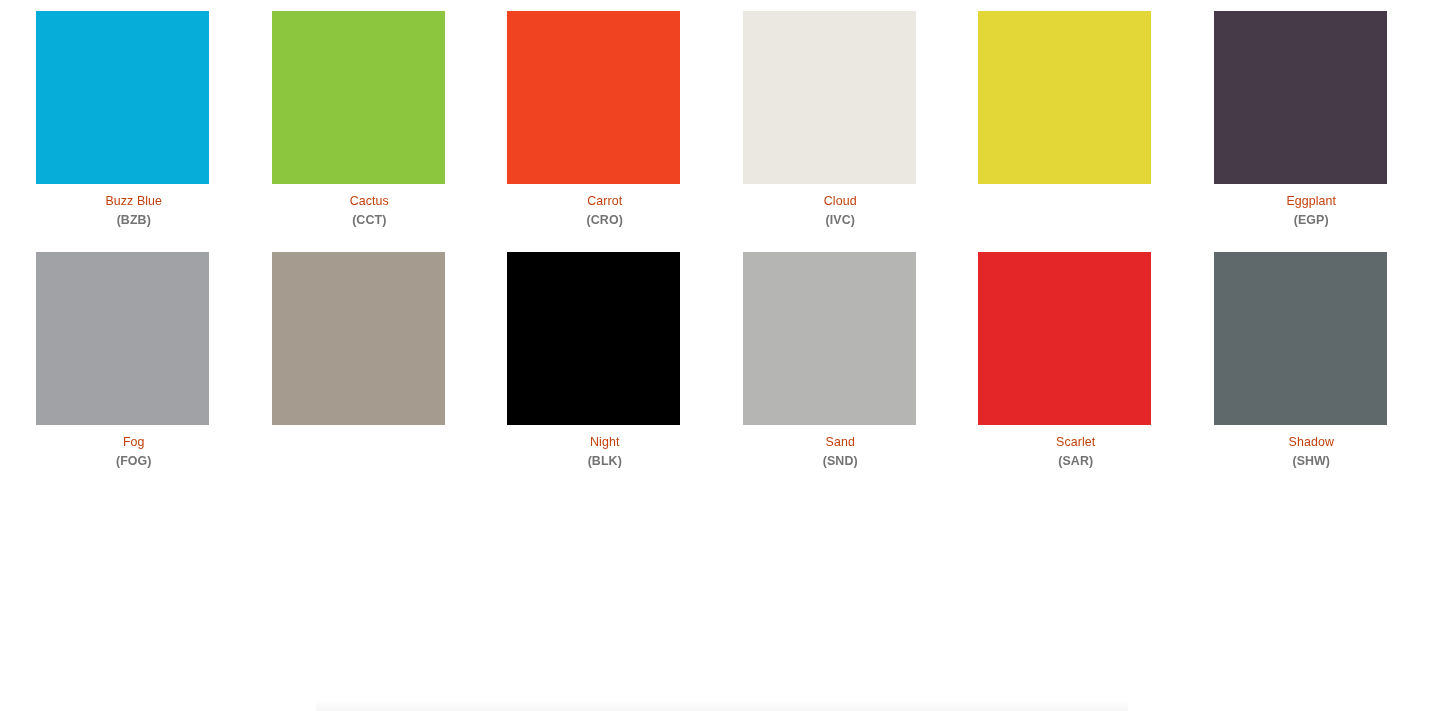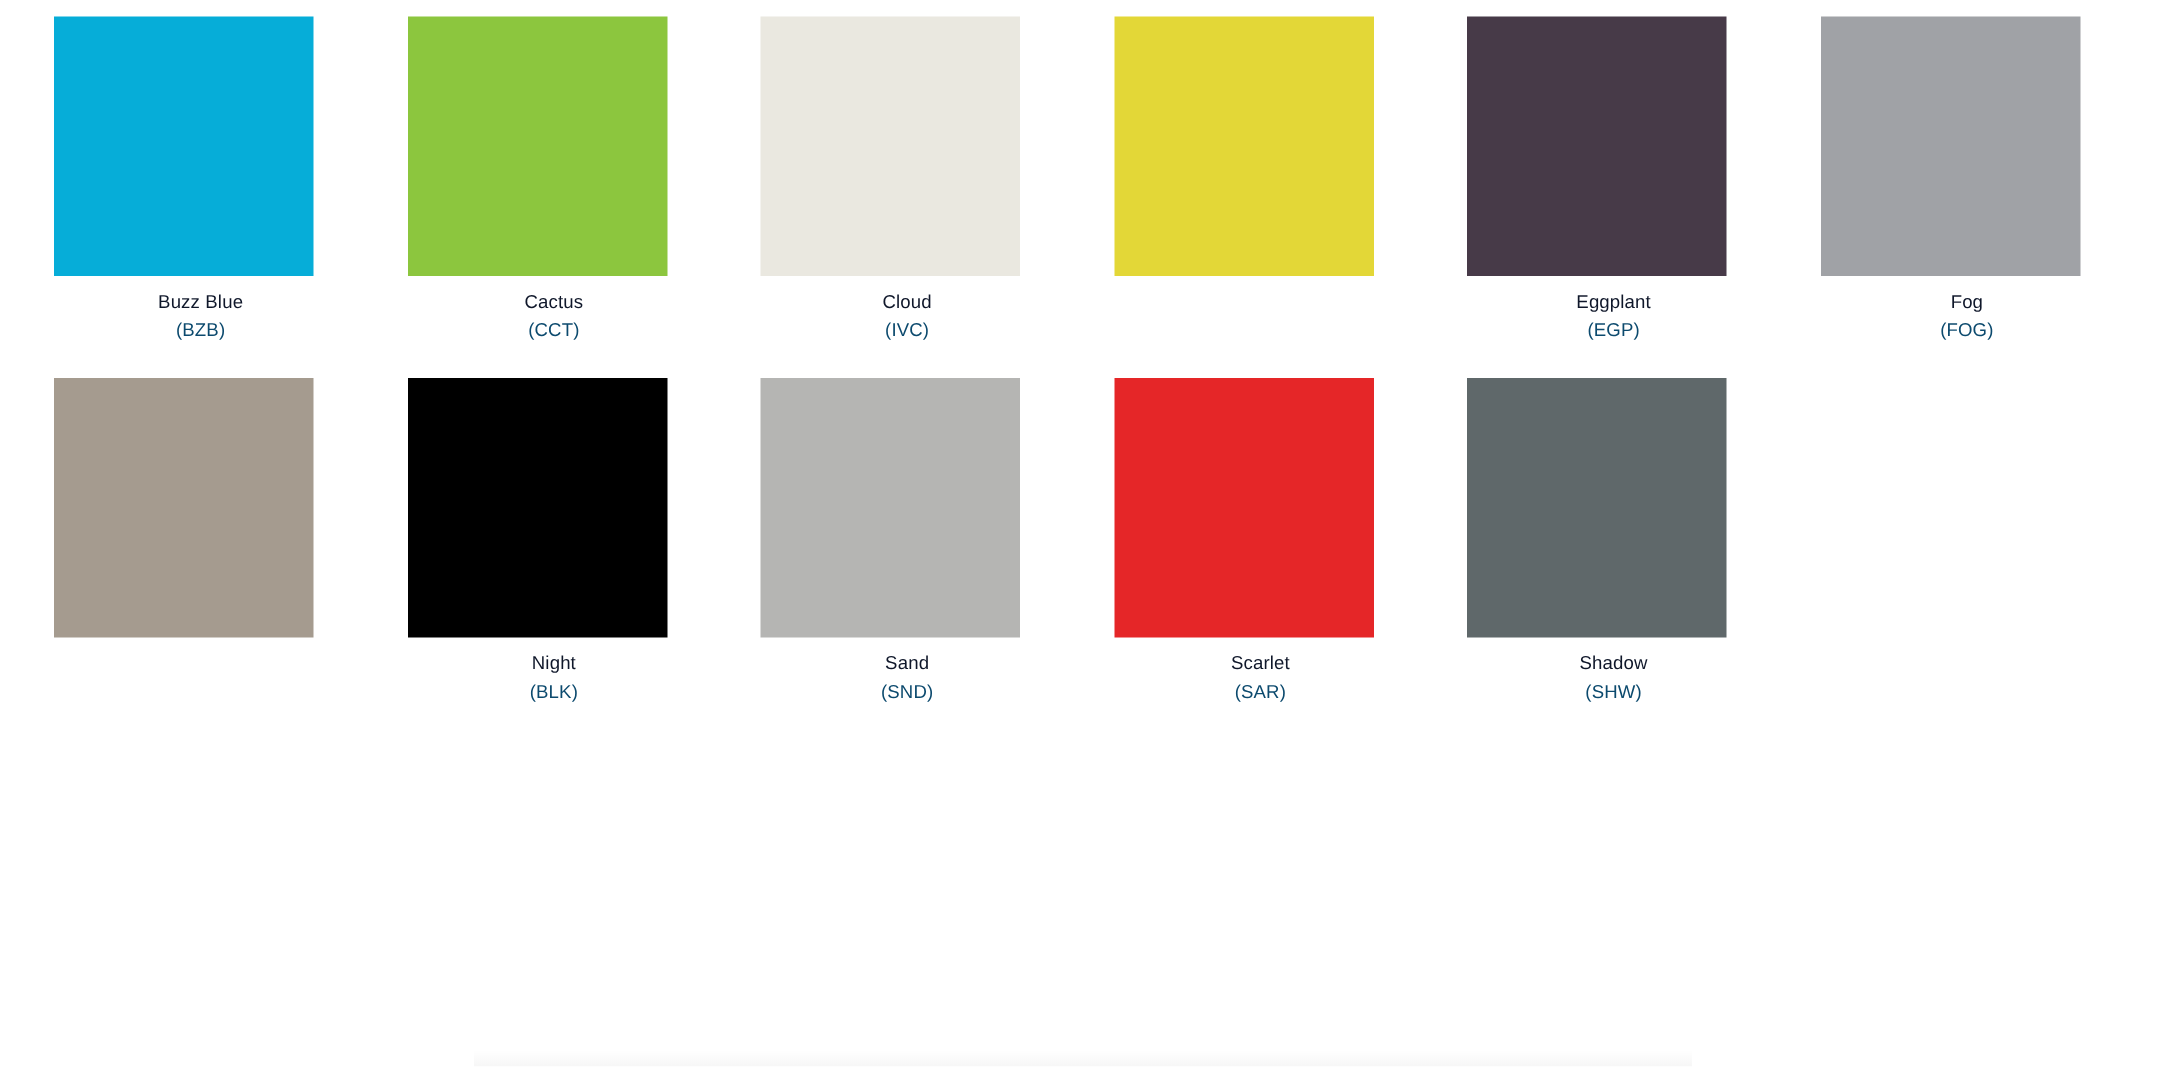--- a/index.html
+++ b/index.html
@@ -46,30 +46,31 @@
   .swatch-caption {
     margin-top: 9px;
     text-align: center;
     width: 100%;
     line-height: 1.32;
   }
 
   .swatch-name {
     display: block;
     font-size: 12.4px;
-    color: #0f172a;
+    color: #c2410c;
     letter-spacing: 0.1px;
   }
 
   .swatch-code {
     display: block;
     font-size: 12.4px;
-    color: #0c4a6e;
+    color: #737373;
     letter-spacing: 0.1px;
     margin-top: 3px;
+    font-weight: bold;
   }
 
   
   #page-artifact {
     position: absolute;
     left: 316px;
     top: 700px;
     width: 812px;
     height: 11px;
     background: linear-gradient(to bottom, rgba(0,0,0,0.0), rgba(0,0,0,0.035));
@@ -85,20 +86,27 @@
       <div class="swatch-caption">
         <span class="swatch-name">Buzz Blue</span>
         <span class="swatch-code">(BZB)</span>
       </div>
     </div>
     <div class="swatch-cell">
       <div class="swatch-chip" style="background-color: rgb(140, 198, 62);"></div>
       <div class="swatch-caption">
         <span class="swatch-name">Cactus</span>
         <span class="swatch-code">(CCT)</span>
+      </div>
+    </div>
+    <div class="swatch-cell">
+      <div class="swatch-chip" style="background-color: rgb(240, 67, 34);"></div>
+      <div class="swatch-caption">
+        <span class="swatch-name">Carrot</span>
+        <span class="swatch-code">(CRO)</span>
       </div>
     </div>
     <div class="swatch-cell">
       <div class="swatch-chip" style="background-color: rgb(234, 232, 224);"></div>
       <div class="swatch-caption">
         <span class="swatch-name">Cloud</span>
         <span class="swatch-code">(IVC)</span>
       </div>
     </div>
     <div class="swatch-cell">

